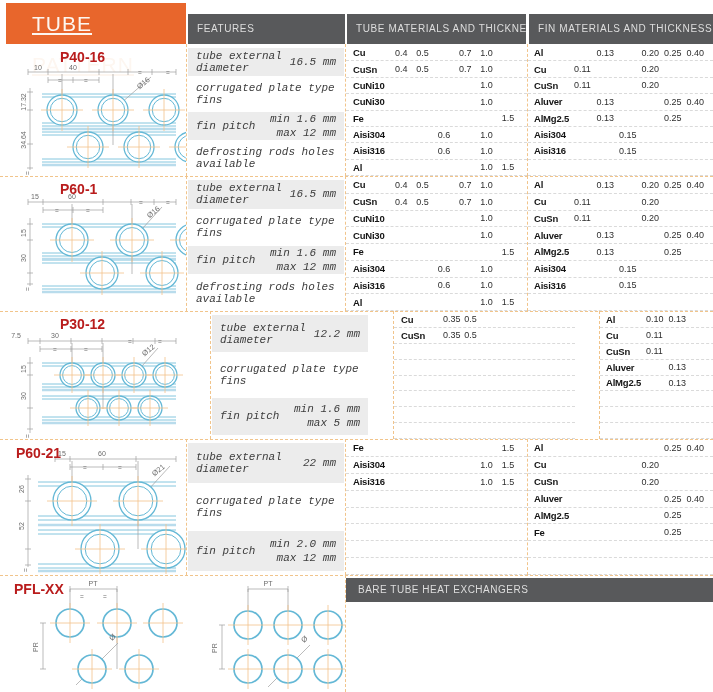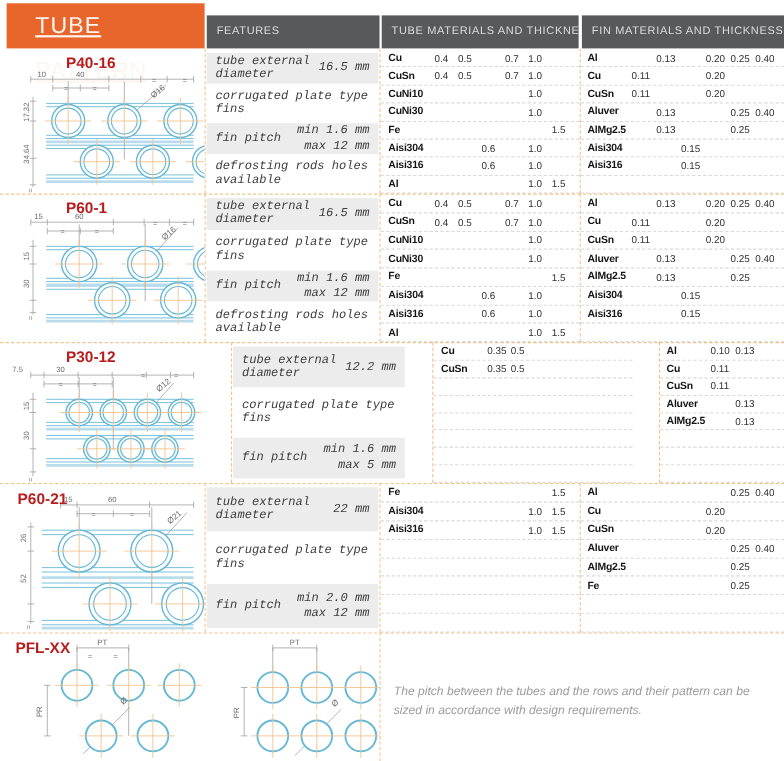--- a/index.html
+++ b/index.html
@@ -1040,21 +1040,21 @@
           <text x="105" y="22" font-size="6.5" fill="#6b6b6b" text-anchor="middle">=</text>
           <text x="93" y="9" font-size="7" fill="#6b6b6b" text-anchor="middle">PT</text>
           <text x="38" y="70" font-size="7" fill="#6b6b6b" text-anchor="middle" transform="rotate(-90 38 70)">PR</text>
           <text x="114" y="62" font-size="7.5" fill="#6b6b6b" text-anchor="middle" transform="rotate(-40 114 62)">Ø</text>
           <text x="268" y="9" font-size="7" fill="#6b6b6b" text-anchor="middle">PT</text>
           <text x="217" y="71" font-size="7" fill="#6b6b6b" text-anchor="middle" transform="rotate(-90 217 71)">PR</text>
           <text x="306" y="64" font-size="7.5" fill="#6b6b6b" text-anchor="middle" transform="rotate(-40 306 64)">Ø</text>
         </svg>
     </div>
     <div class="barecell">
-      <div class="note">The pitch between the tubes and the rows and their pattern can be sized in accordance with design requirements.</div>
+      <div class="barebar">BARE TUBE HEAT EXCHANGERS</div>
     </div>
   </div>
 
   <div class="hsep" style="top:176px;"></div>
   <div class="hsep" style="top:311px;"></div>
   <div class="hsep" style="top:439px;"></div>
   <div class="hsep" style="top:575px;"></div>
 
 </div>
 

